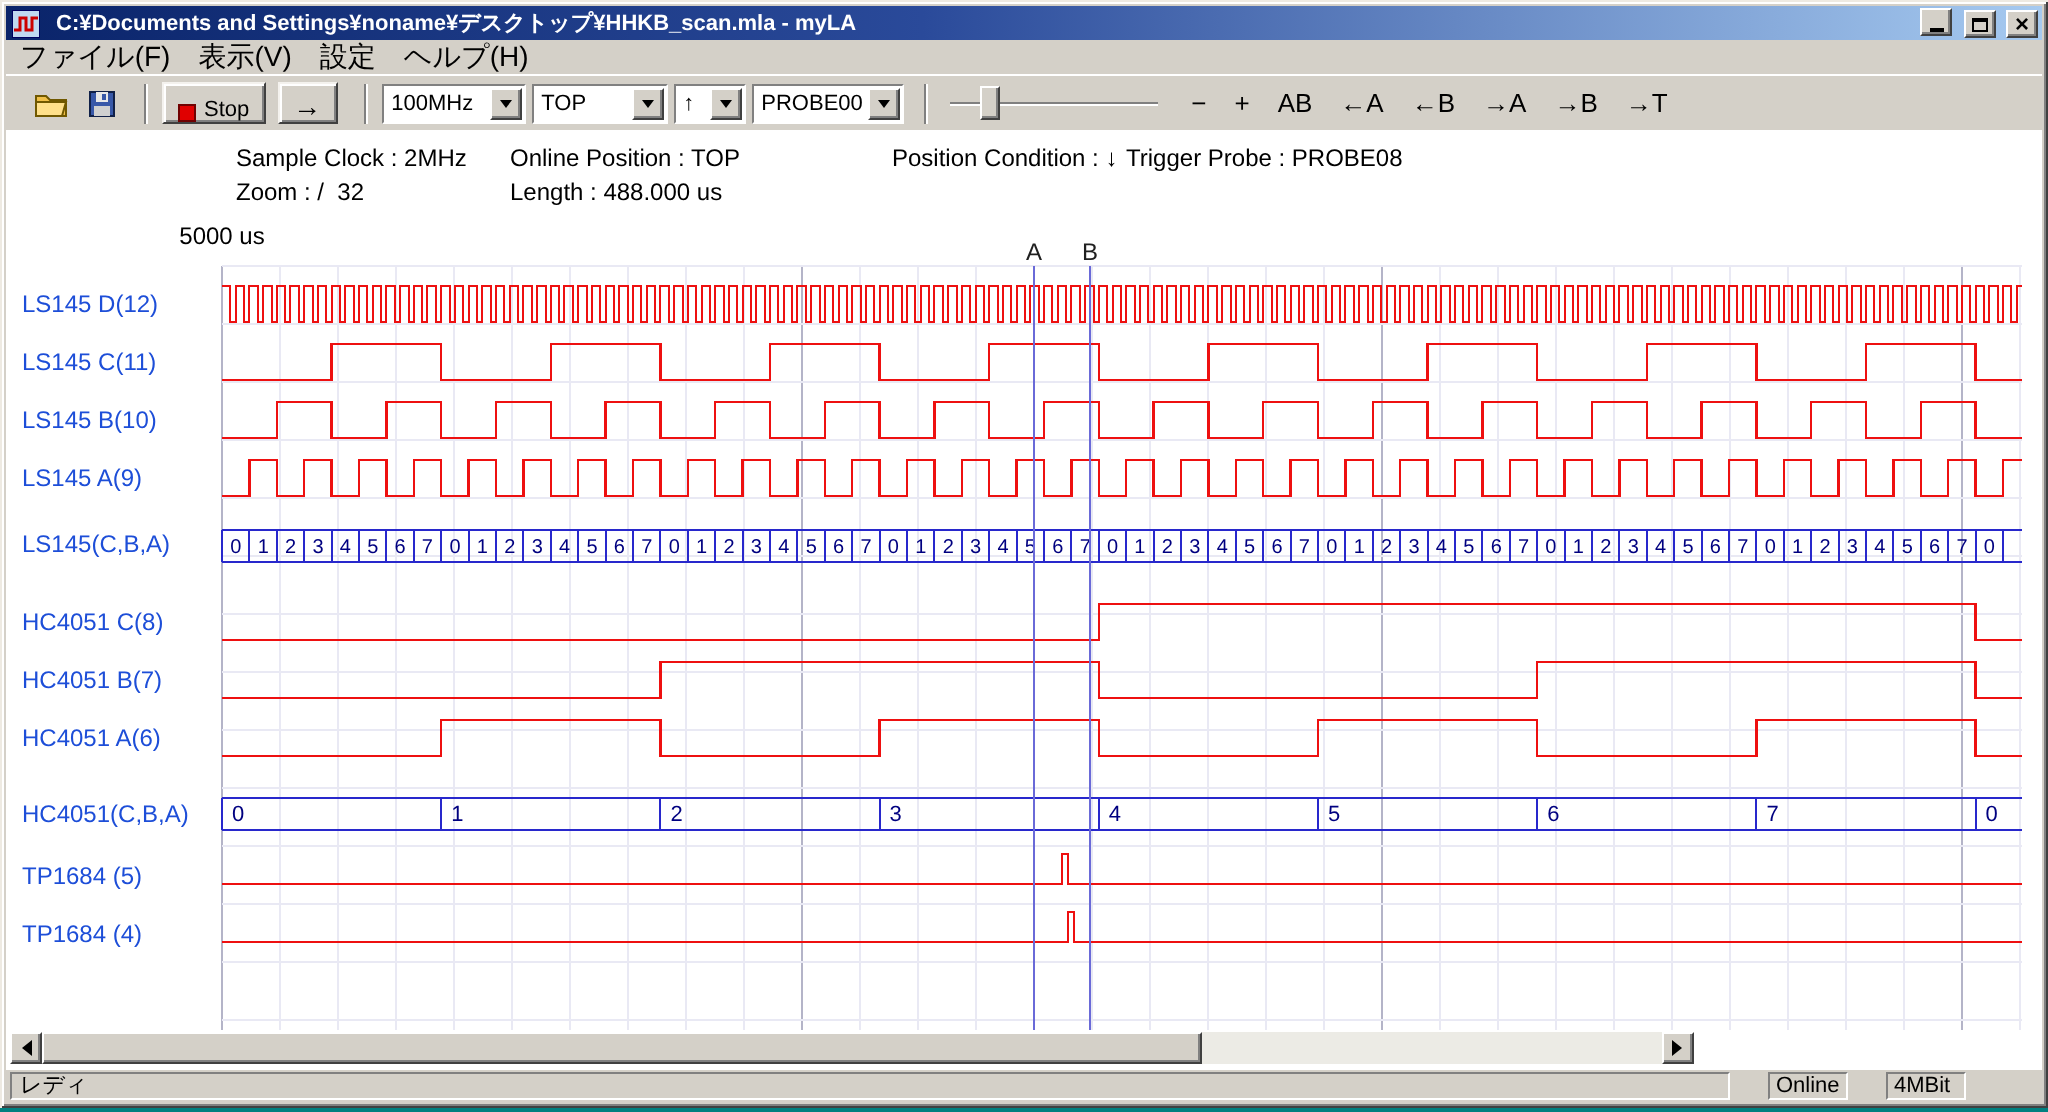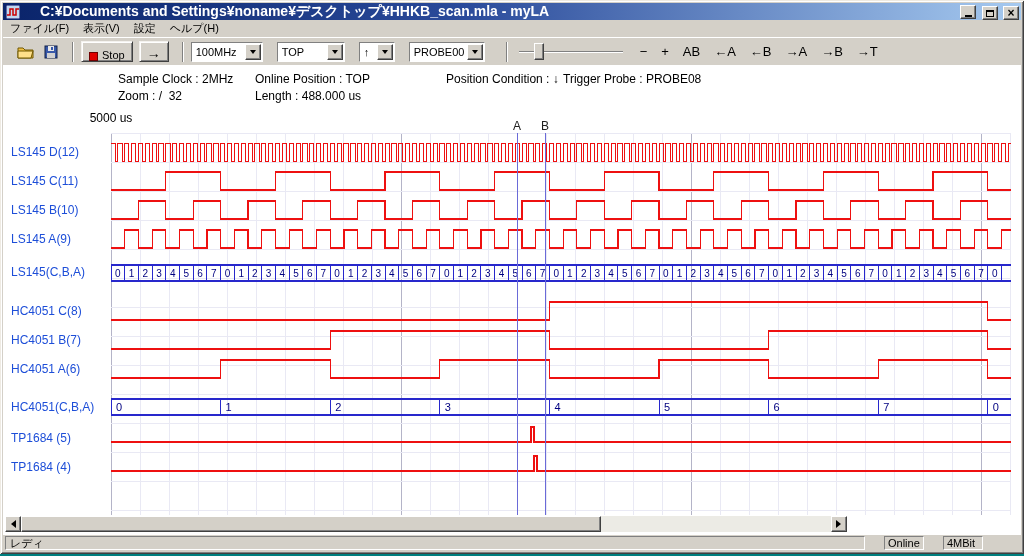--- a/index.html
+++ b/index.html
@@ -5,42 +5,42 @@
   *{margin:0;padding:0;box-sizing:border-box}
   html,body{width:1024px;height:556px;overflow:hidden}
   body{background:#008080;font-family:"Liberation Sans",sans-serif}
   .window{position:relative;width:1024px;height:554px;background:#d4d0c8;
     box-shadow:inset 1px 1px 0 #eeeae2, inset -1px -1px 0 #404040, inset 2px 2px 0 #ffffff, inset -2px -2px 0 #808080}
   
   .titlebar{position:absolute;left:3px;top:3px;width:1018px;height:17px;
     background:linear-gradient(90deg,#0a246a 0%,#2a4a9a 45%,#a6caf0 100%);
     display:flex;align-items:center;padding:0 2px}
   .app-icon{width:14px;height:14px;margin-left:1px;flex:none}
-  .title-text{color:#fff;font-size:14px;font-weight:bold;margin-left:20px;white-space:nowrap;overflow:hidden;flex:1}
+  .title-text{color:#fff;font-size:11px;font-weight:bold;margin-left:8px;white-space:nowrap;overflow:hidden;flex:1}
   .tb-btn{width:16px;height:14px;background:#d4d0c8;border:1px solid;border-color:#fff #404040 #404040 #fff;
     box-shadow:inset -1px -1px 0 #808080;display:inline-flex;align-items:center;justify-content:center;margin-left:1px;flex:none}
   .glyph-min{width:7px;height:2px;background:#000;margin-top:7px}
   .glyph-max{width:8px;height:7px;border:1px solid #000;border-top:2px solid #000}
   .glyph-close{font-size:12px;font-weight:bold;line-height:10px}
   
   .menubar{position:absolute;left:3px;top:20px;width:830px;height:17px;background:#d4d0c8;
-    display:flex;align-items:center;font-size:11px}
+    display:flex;align-items:center;font-size:14px}
   .menu-item{padding:2px 7px;cursor:default}
   
   .toolbar{position:absolute;left:3px;top:37px;width:1018px;height:28px;background:#d4d0c8;
     border-top:1px solid #fff;display:flex;align-items:center;padding-left:10px;font-size:11px}
   .tool-sep{width:2px;height:20px;border-left:1px solid #808080;border-right:1px solid #fff;margin:0 7px}
   .icon-btn{width:24px;height:22px;display:flex;align-items:center;justify-content:center;background:transparent;border:none;margin-right:2px}
   .btn3d{height:21px;background:#d4d0c8;border:1px solid;border-color:#f4f2ee #404040 #404040 #f4f2ee;
     box-shadow:inset 1px 1px 0 #fff, inset -1px -1px 0 #808080;
     display:flex;align-items:flex-end;justify-content:center;font-size:11px;padding:0 7px;font-family:inherit;margin-right:6px}
   .stop-sq{width:9px;height:9px;background:#e00000;border:1px solid #700000;margin-right:4px}
   .run-glyph{font-size:14px;font-weight:bold}
   .combo{height:20px;background:#fff;border:1px solid;border-color:#808080 #fff #fff #808080;
-    display:flex;align-items:center;margin-right:14px}
+    display:flex;align-items:center;margin-right:3px}
   .combo-text{flex:1;font-size:11px;padding-left:4px;white-space:nowrap;overflow:hidden}
   .combo-arrow{width:16px;height:16px;background:#d4d0c8;border:1px solid;border-color:#fff #404040 #404040 #fff;
     box-shadow:inset -1px -1px 0 #808080;display:flex;align-items:center;justify-content:center;margin-right:1px;flex:none}
   .tri-down{width:0;height:0;border:3px solid transparent;border-top:4px solid #000;margin-top:4px}
   .slider{position:relative;width:104px;height:20px;margin:0 10px 0 4px;flex:none}
   .slider-track{position:absolute;left:0;right:0;top:9px;height:2px;background:#808080;border-bottom:1px solid #fff}
   .slider-thumb{position:absolute;left:15px;top:1px;width:10px;height:17px;background:#d4d0c8;
     border:1px solid;border-color:#fff #404040 #404040 #fff;box-shadow:inset -1px -1px 0 #808080}
   .flat-btn{font-size:13px;padding:2px 4px;margin:0 3px;color:#000;white-space:nowrap;cursor:default}
   

